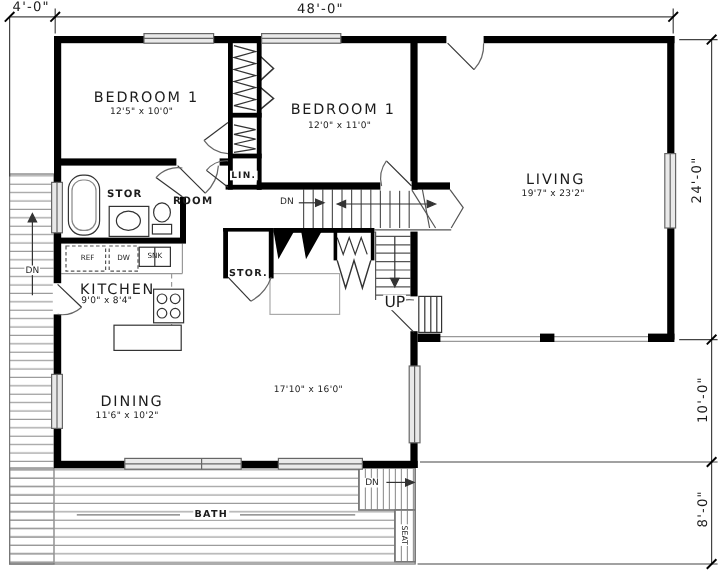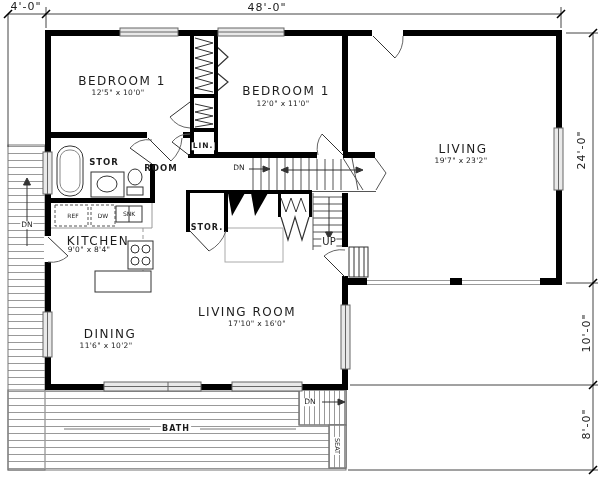--- a/index.html
+++ b/index.html
@@ -259,31 +259,30 @@
   <div class="lbl room" style="left:122px;top:81px">BEDROOM 1</div>
   <div class="lbl size" style="left:118px;top:93px">12'5" x 10'0"</div>
   <div class="lbl room" style="left:286px;top:91px">BEDROOM 1</div>
   <div class="lbl size" style="left:283px;top:104px">12'0" x 11'0"</div>
   <div class="lbl room" style="left:463px;top:149px">LIVING</div>
   <div class="lbl size" style="left:461px;top:161px">19'7" x 23'2"</div>
   <div class="lbl room" style="left:98px;top:241px">KITCHEN</div>
   <div class="lbl size" style="left:89px;top:250px">9'0" x 8'4"</div>
   <div class="lbl room" style="left:110px;top:334px">DINING</div>
   <div class="lbl size" style="left:106px;top:346px">11'6" x 10'2"</div>
-  <div class="lbl room" style="left:247px;top:312px">LIVING ROOM</div>
   <div class="lbl size" style="left:257px;top:324px">17'10" x 16'0"</div>
   <div class="lbl small" style="left:104px;top:162px">STOR</div>
   <div class="lbl small" style="left:161px;top:168px">ROOM</div>
   <div class="lbl small wbg" style="left:203px;top:146px;font-size:7.5px">LIN.</div>
   <div class="lbl small" style="left:207px;top:228px;font-size:8px">STOR.</div>
   <div class="lbl small wbg" style="left:176px;top:429px;font-size:8px">BATH</div>
 
   <div class="lbl tiny wbg" style="left:27px;top:225px;font-size:7.5px">DN</div>
   <div class="lbl tiny wbg" style="left:239px;top:168px;font-size:7.5px">DN</div>
   <div class="lbl tiny wbg" style="left:310px;top:402px;font-size:7.5px">DN</div>
-  <div class="lbl tiny wbg" style="left:329px;top:242px;font-size:10px">UP</div>
+  <div class="lbl tiny wbg" style="left:329px;top:252px;font-size:13px">UP</div>
   <div class="lbl tiny rotcw wbg" style="left:337px;top:446px;font-size:6.5px">SEAT</div>
 
   <div class="lbl tiny" style="left:73px;top:216px">REF</div>
   <div class="lbl tiny" style="left:103px;top:216px">DW</div>
   <div class="lbl tiny" style="left:129px;top:214px">SNK</div>
 
 </div>
 
 </body></html>

